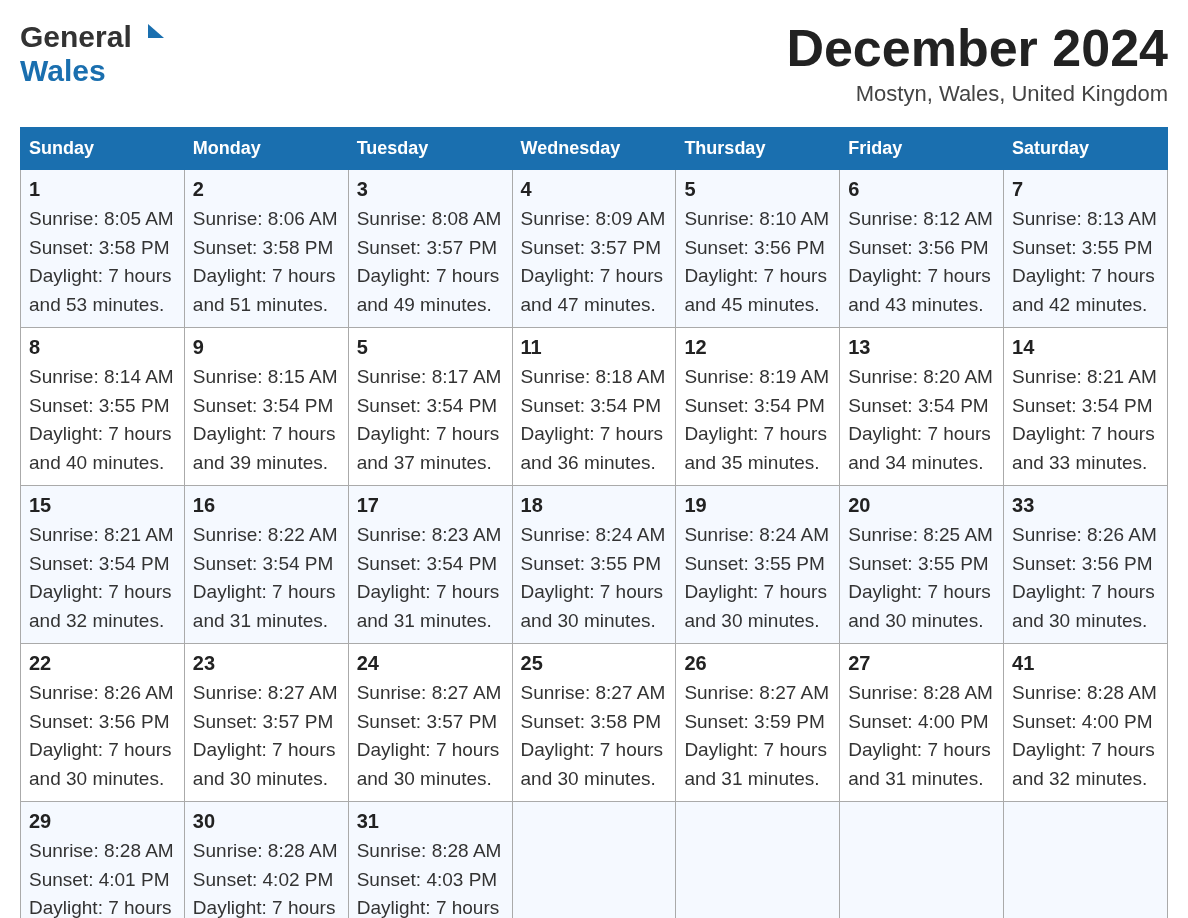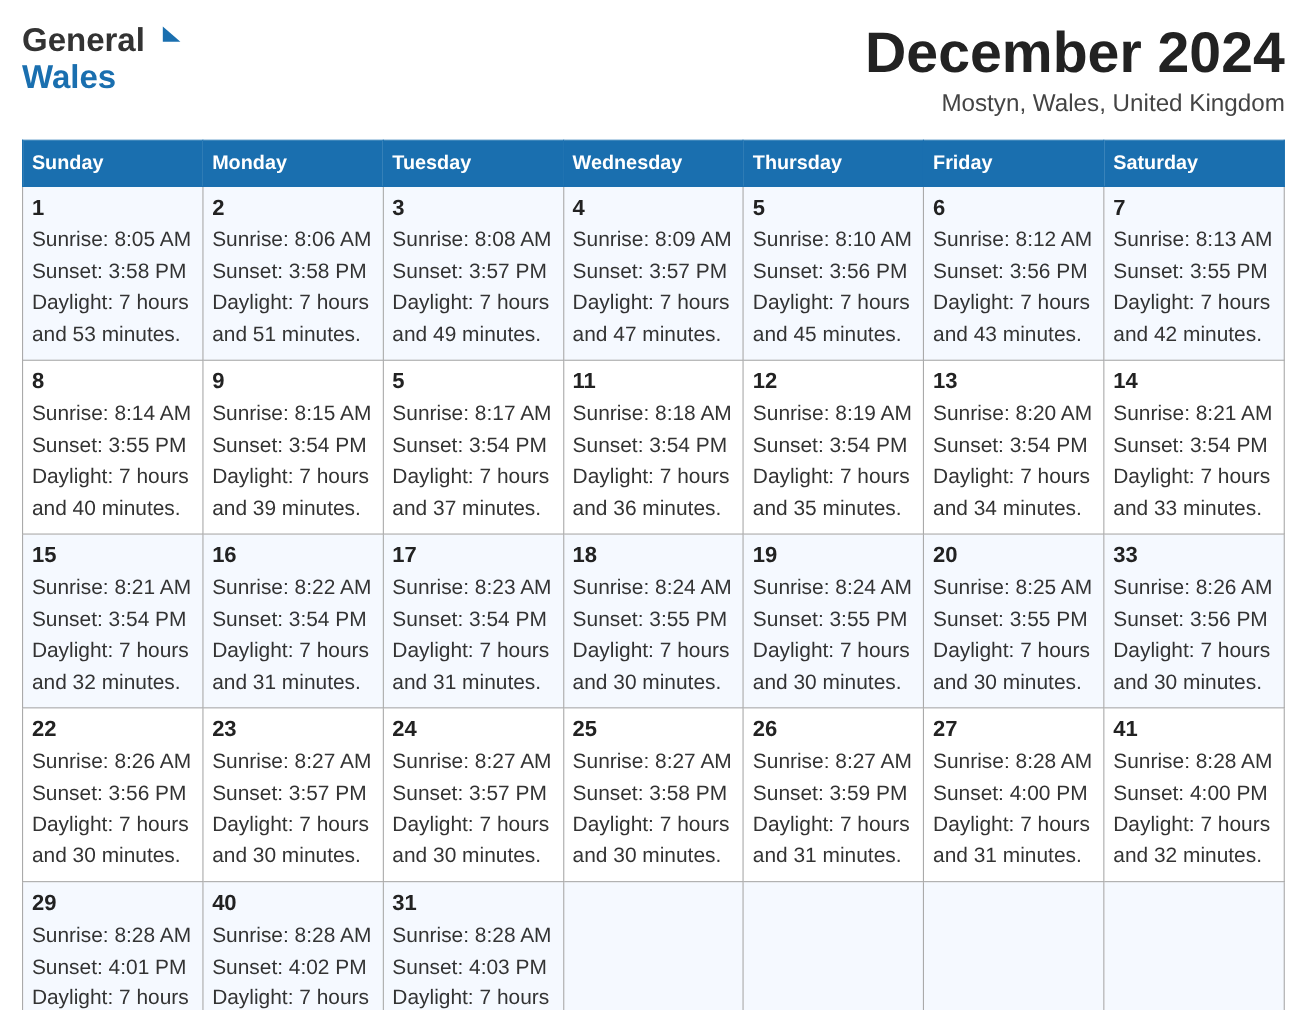--- a/index.html
+++ b/index.html
@@ -257,21 +257,21 @@
           <span class="day-num">41</span>
           <div class="day-info">Sunrise: 8:28 AM<br>Sunset: 4:00 PM<br>Daylight: 7 hours<br>and 32 minutes.</div>
         </td>
       </tr>
       <tr>
         <td>
           <span class="day-num">29</span>
           <div class="day-info">Sunrise: 8:28 AM<br>Sunset: 4:01 PM<br>Daylight: 7 hours<br>and 33 minutes.</div>
         </td>
         <td>
-          <span class="day-num">40</span>
+          <span class="day-num">30</span>
           <div class="day-info">Sunrise: 8:28 AM<br>Sunset: 4:02 PM<br>Daylight: 7 hours<br>and 34 minutes.</div>
         </td>
         <td>
           <span class="day-num">31</span>
           <div class="day-info">Sunrise: 8:28 AM<br>Sunset: 4:03 PM<br>Daylight: 7 hours<br>and 35 minutes.</div>
         </td>
         <td class="empty"></td>
         <td class="empty"></td>
         <td class="empty"></td>
         <td class="empty"></td>

